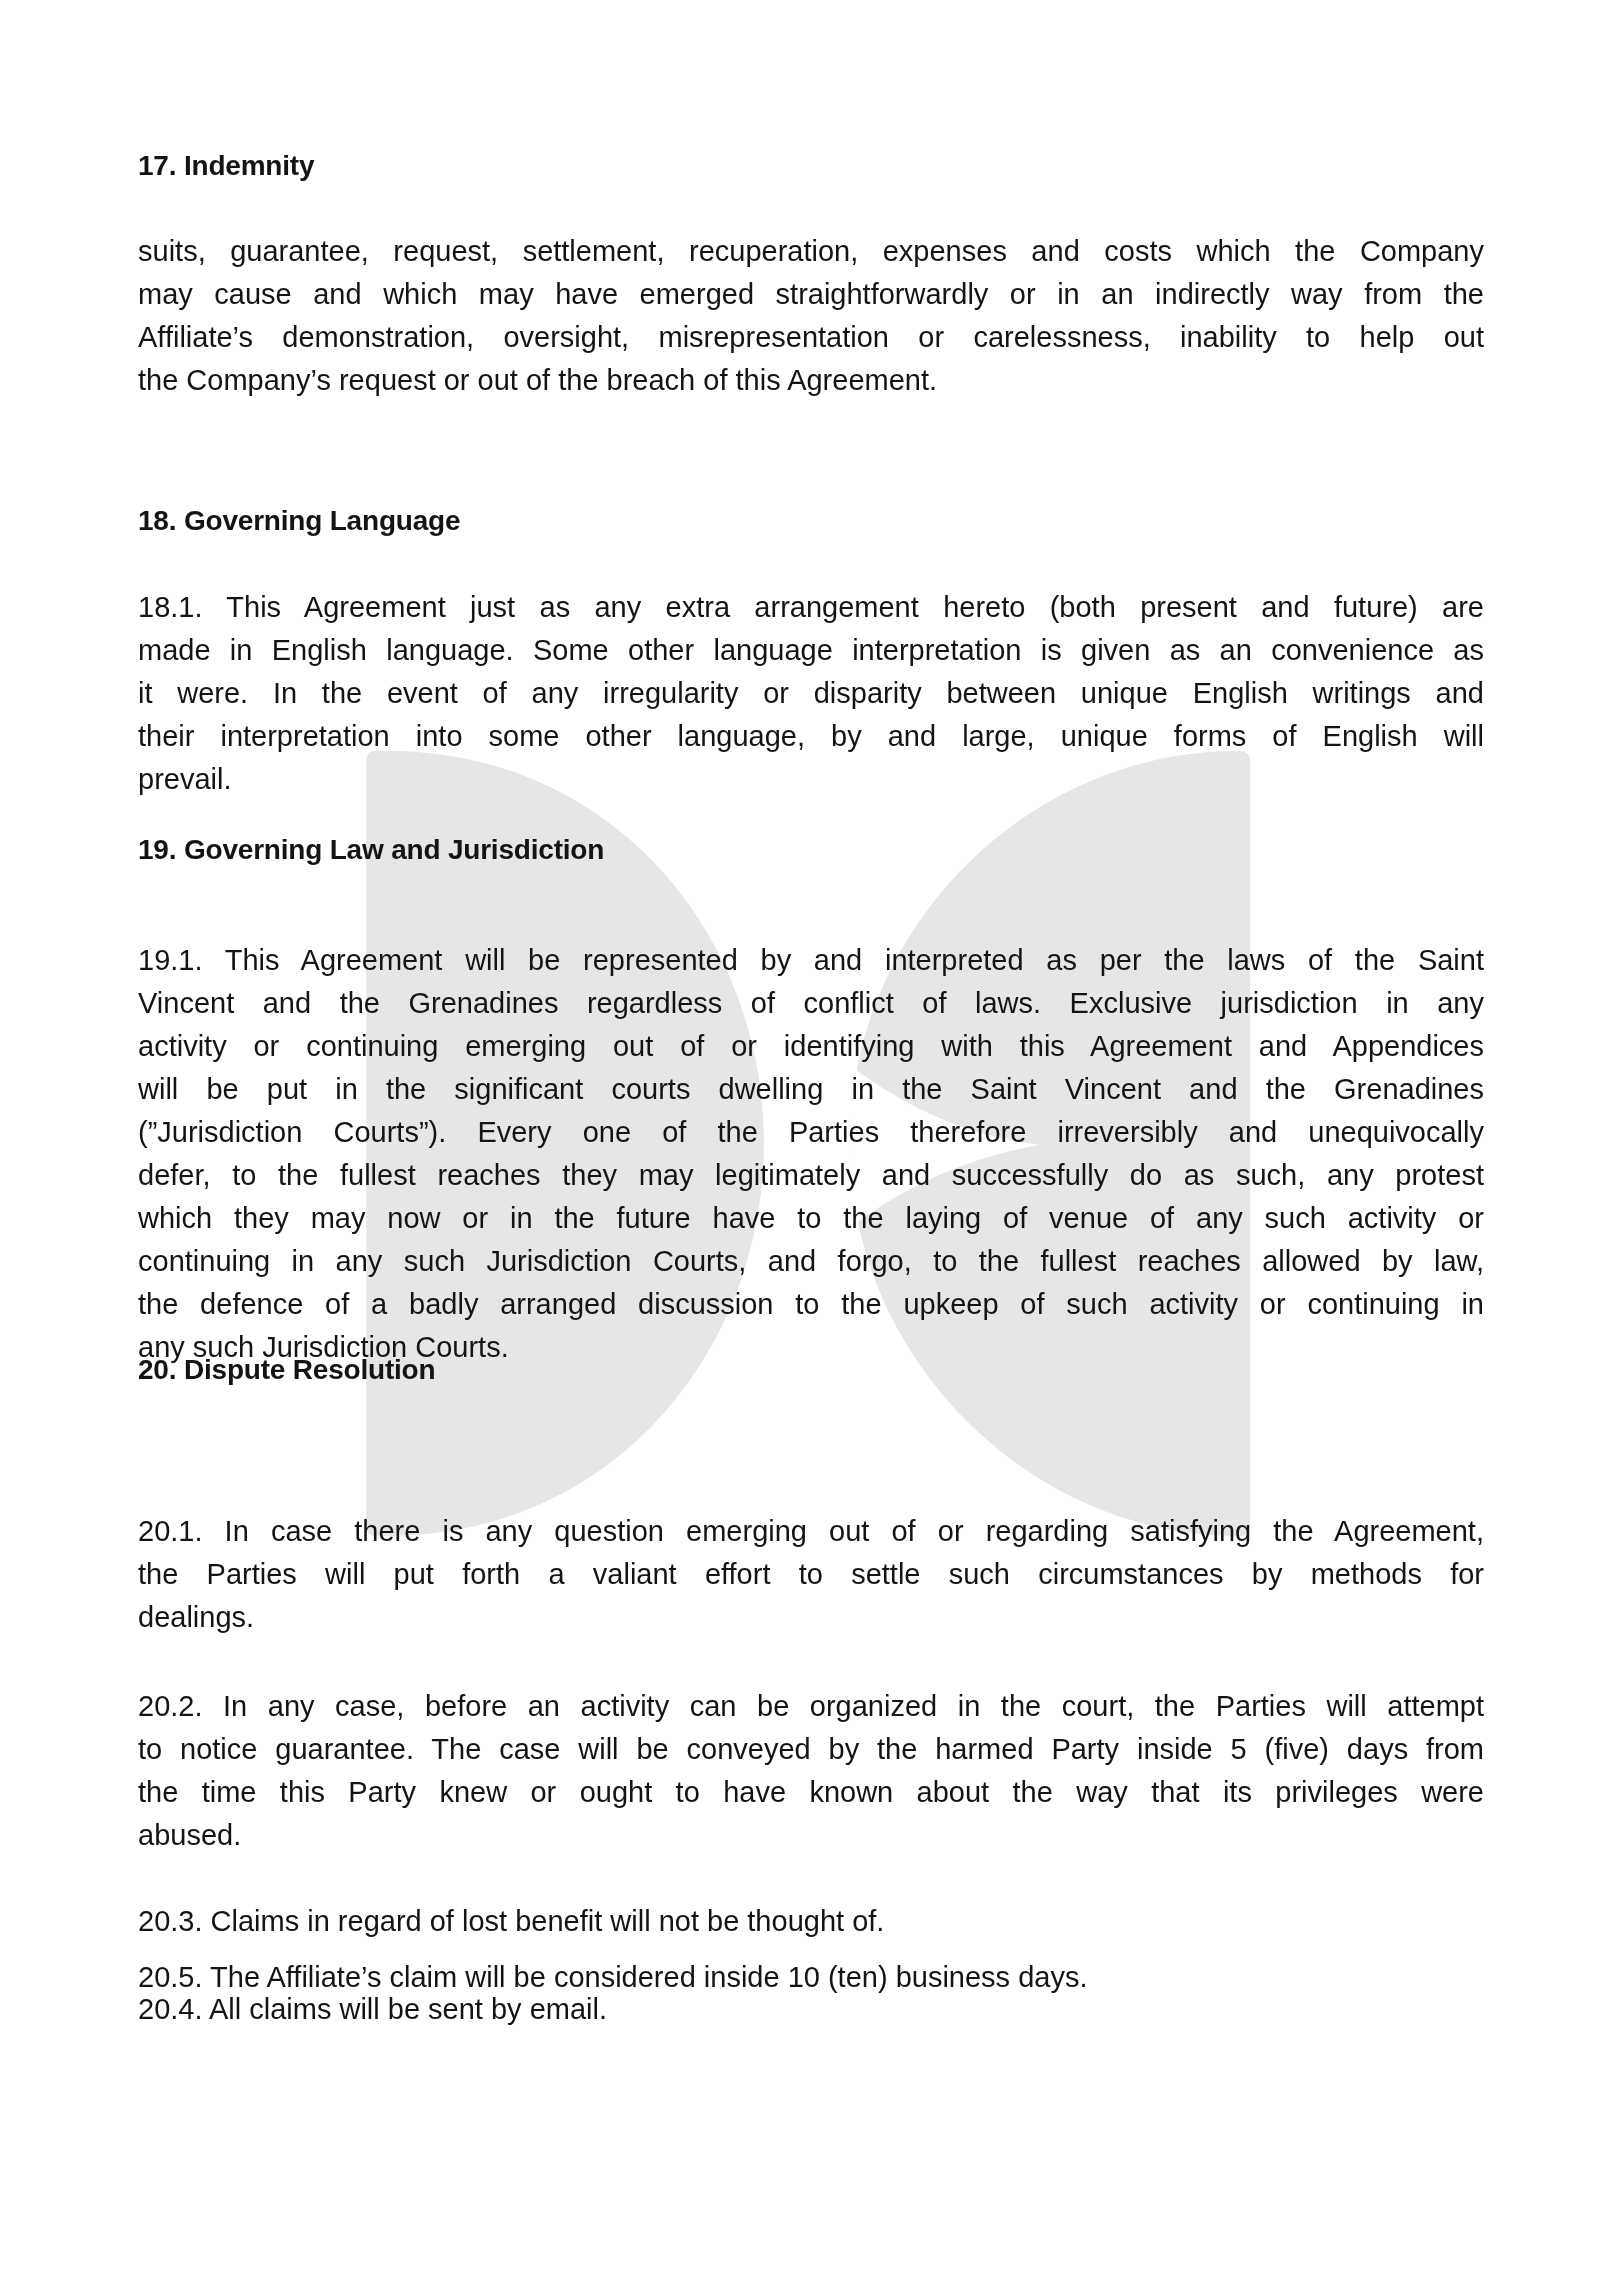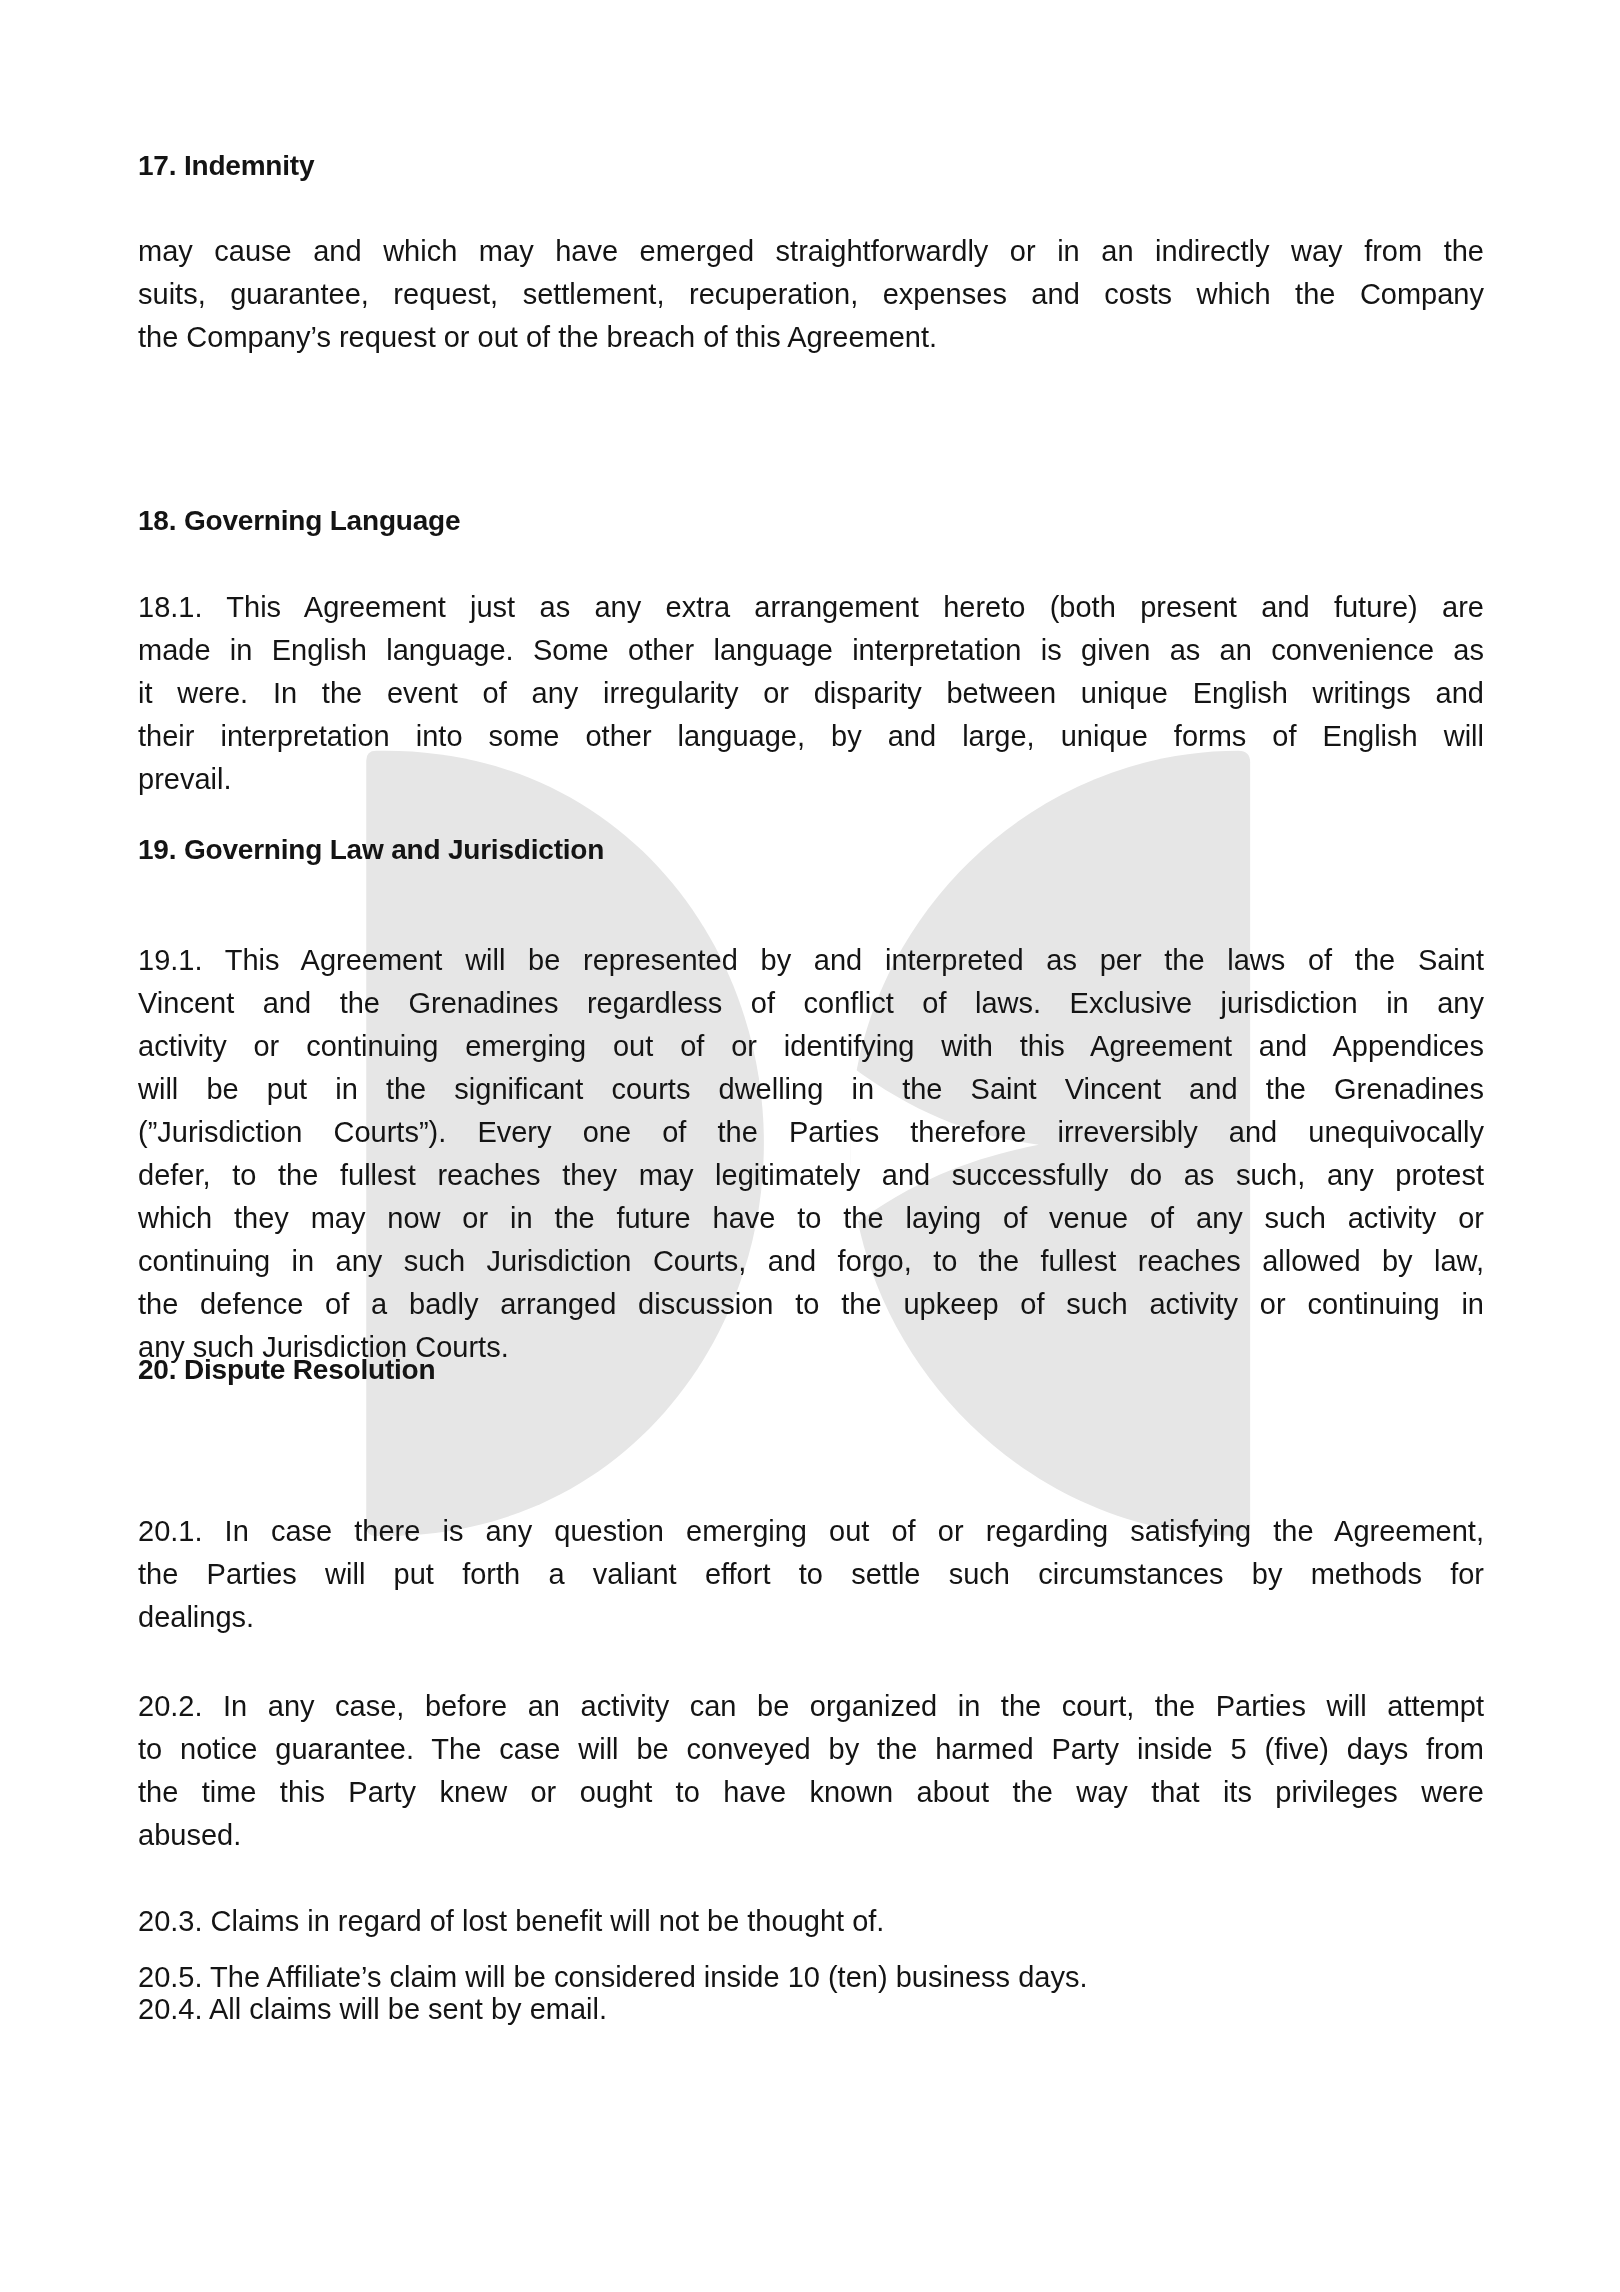--- a/index.html
+++ b/index.html
@@ -80,22 +80,23 @@
              L 950 1252
              C 960 1030, 1150 838, 1383 838 Z" fill="#e6e6e6"></path>
 
     <path d="M 950 1190 C 1030 1250, 1100 1270, 1160 1278 C 1100 1290, 1030 1310, 950 1370 Z" fill="#ffffff"></path>
   </svg>
 
   <div class="content">
 
     <div class="heading" style="top:144px;">17. Indemnity</div>
     <div class="para" style="top:230px;">
+      <span class="line" style="white-space: normal; overflow: hidden;">suits, guarantee, request, settlement, recuperation, expenses and costs which the Company</span>
       <span class="line" style="white-space: normal; overflow: hidden;">may cause and which may have emerged straightforwardly or in an indirectly way from the</span>
-      <span class="line" style="white-space: normal; overflow: hidden;">suits, guarantee, request, settlement, recuperation, expenses and costs which the Company</span>
+      <span class="line" style="white-space: normal; overflow: hidden;">Affiliate’s demonstration, oversight, misrepresentation or carelessness, inability to help out</span>
       <span class="line last">the Company’s request or out of the breach of this Agreement.</span>
     </div>
 
     <div class="heading" style="top:499px;">18. Governing Language</div>
     <div class="para" style="top:586px;">
       <span class="line" style="white-space: normal; overflow: hidden;">18.1. This Agreement just as any extra arrangement hereto (both present and future) are</span>
       <span class="line" style="white-space: normal; overflow: hidden;">made in English language. Some other language interpretation is given as an convenience as</span>
       <span class="line" style="white-space: normal; overflow: hidden;">it were. In the event of any irregularity or disparity between unique English writings and</span>
       <span class="line" style="white-space: normal; overflow: hidden;">their interpretation into some other language, by and large, unique forms of English will</span>
       <span class="line last">prevail.</span>

